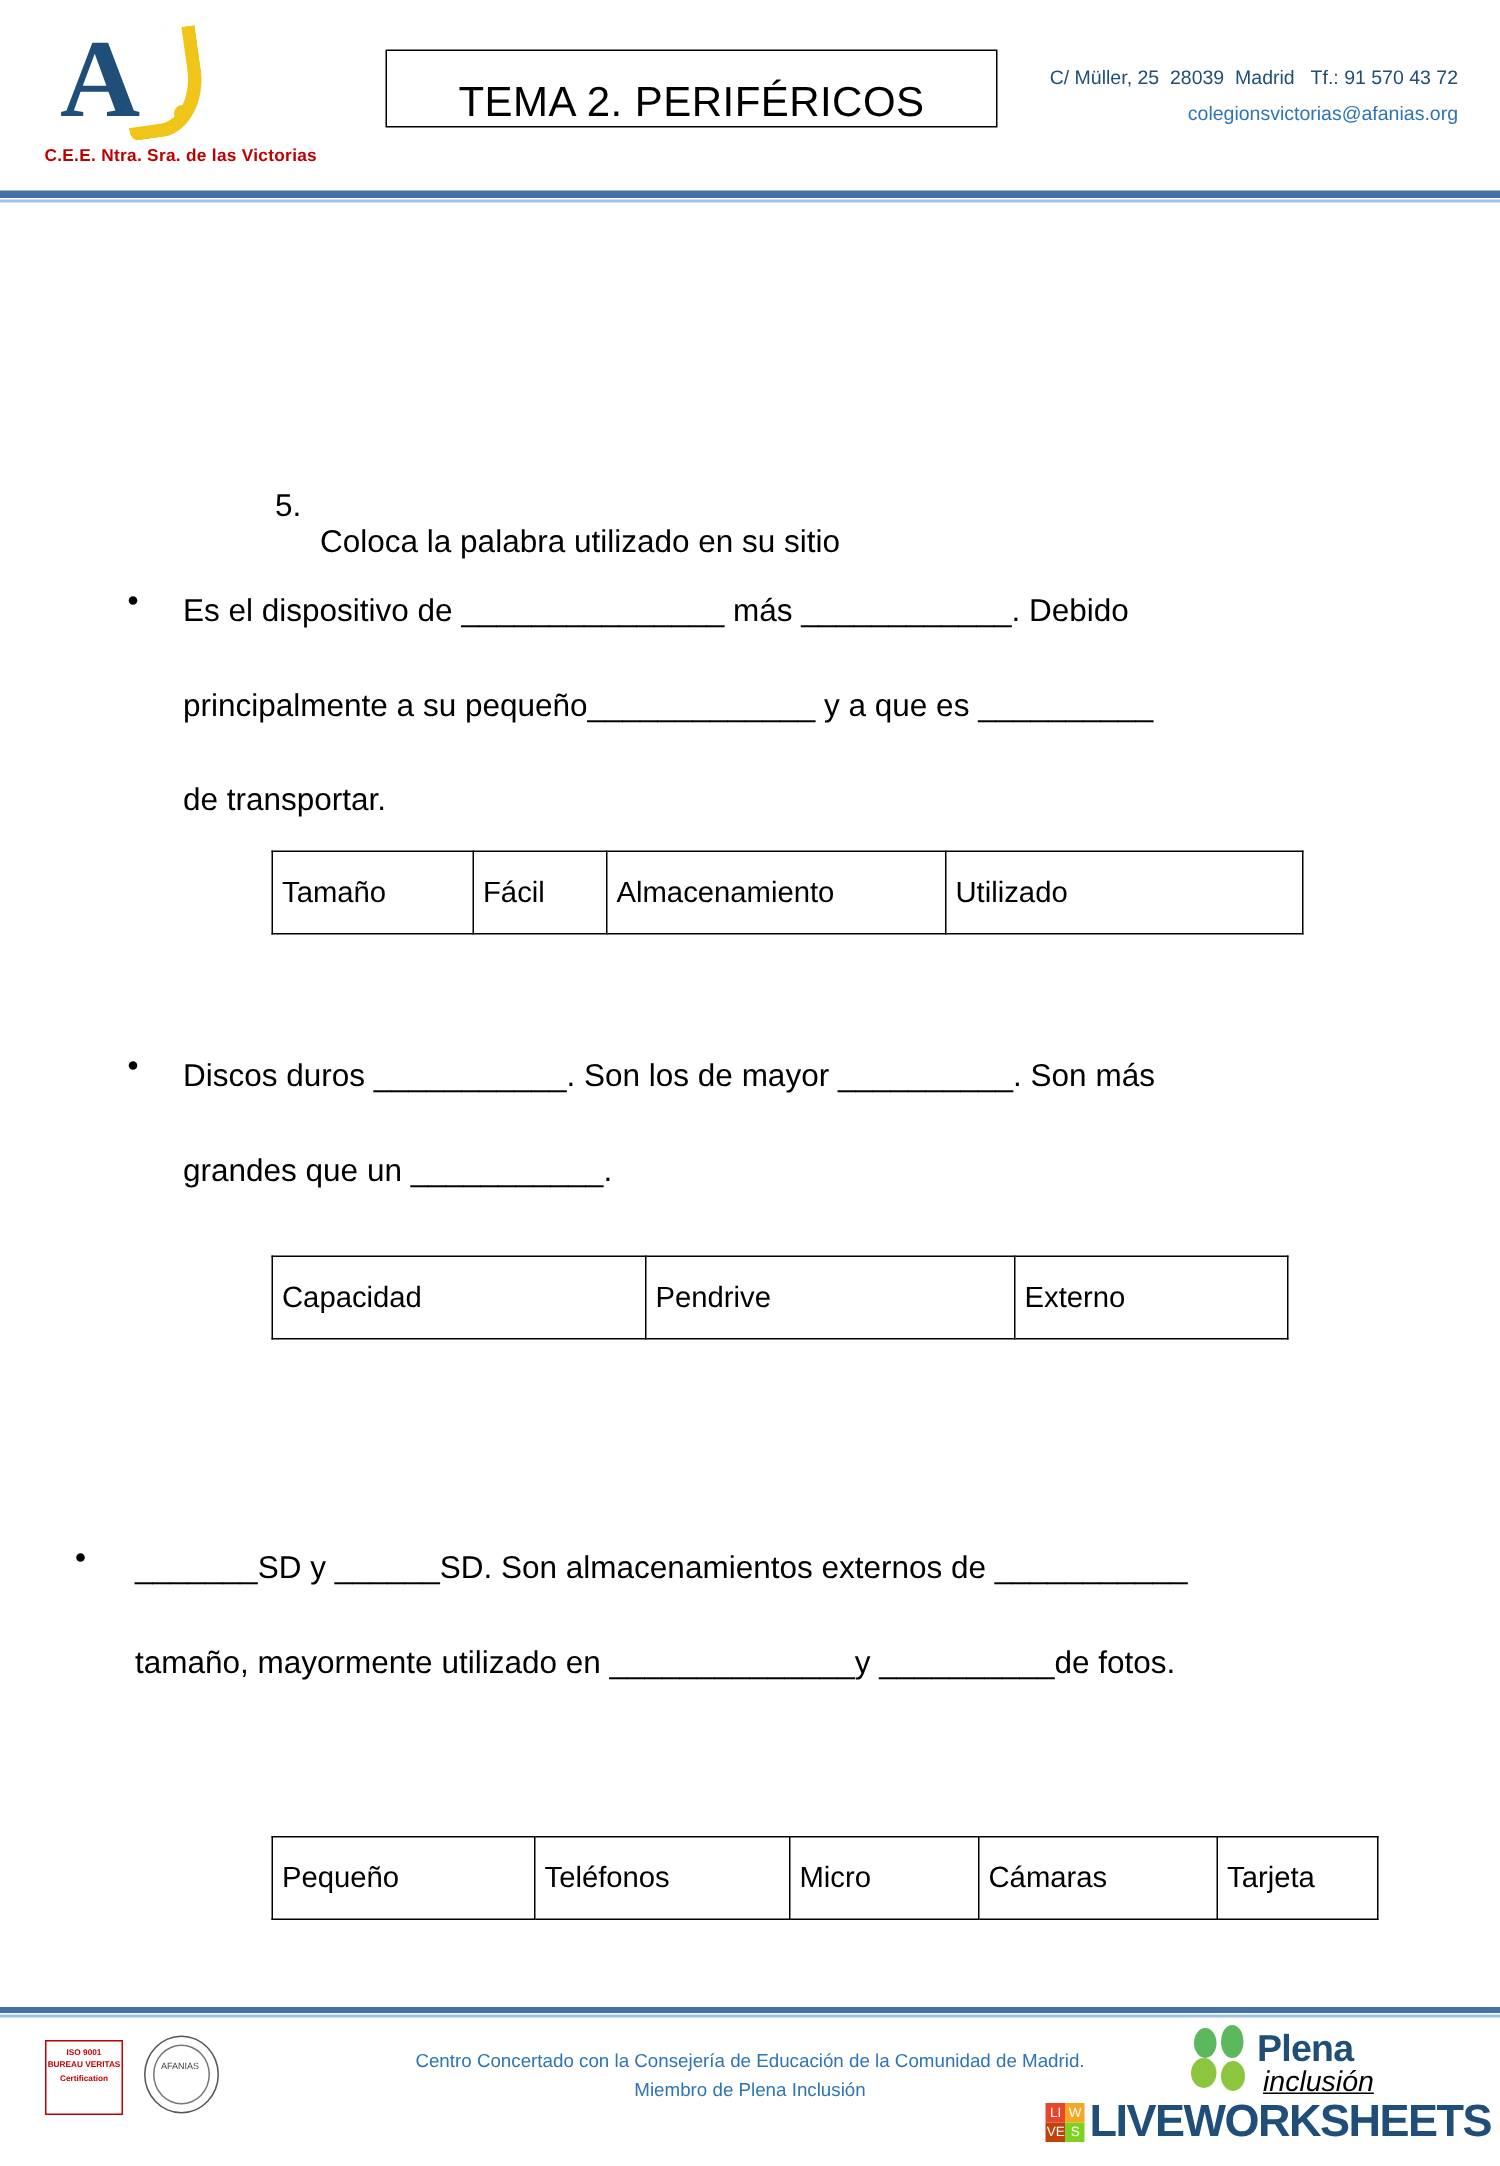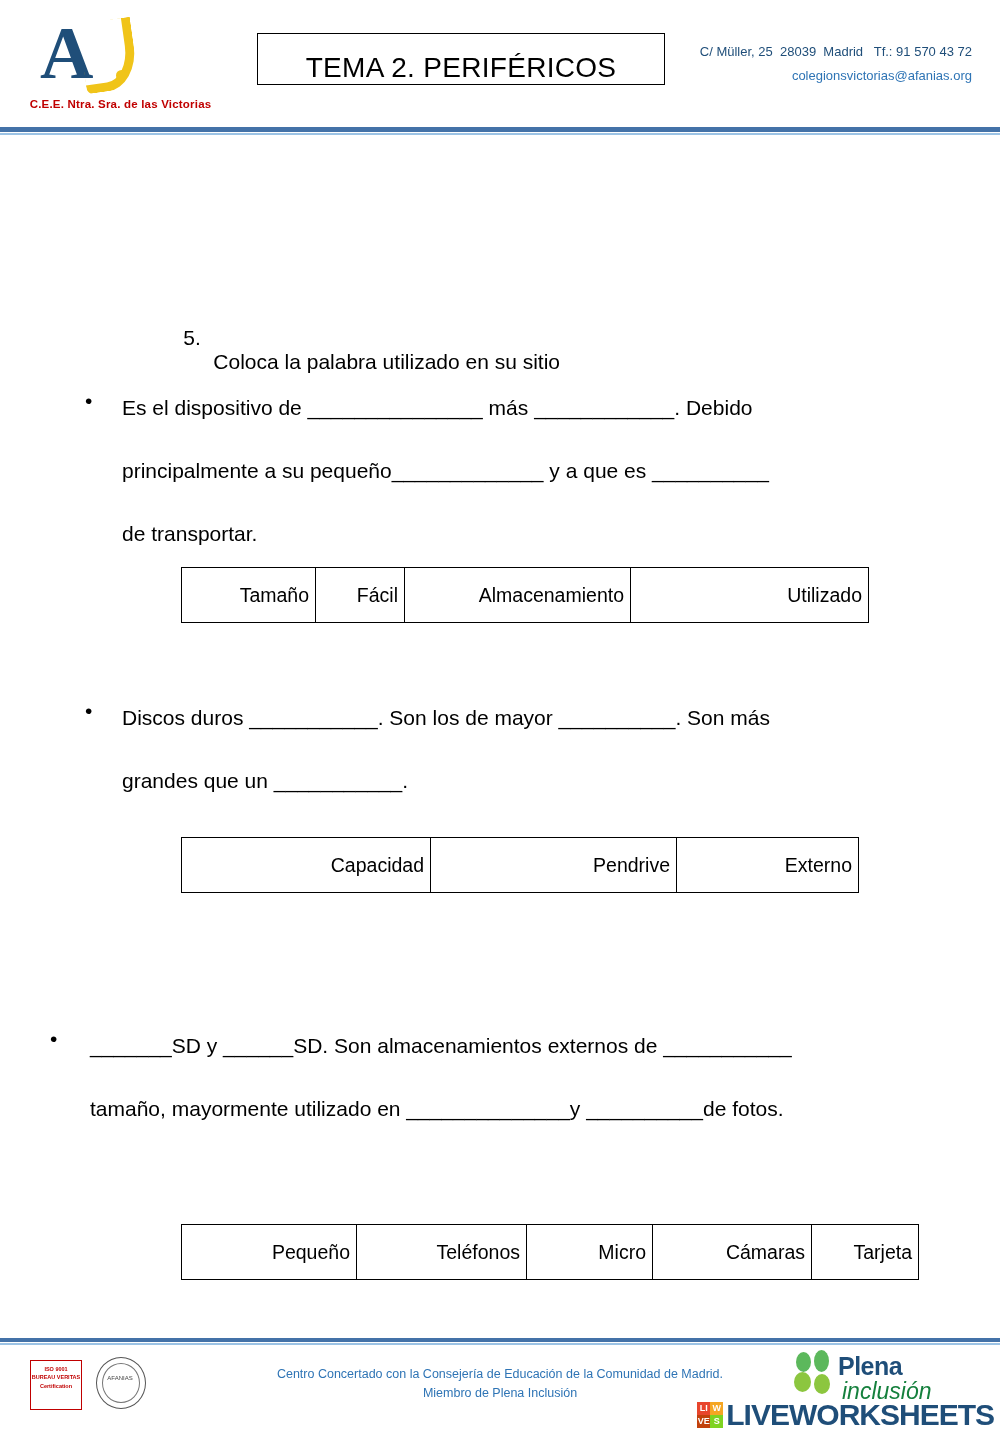--- a/index.html
+++ b/index.html
@@ -154,21 +154,21 @@
 
   
   .word-table {
     position: absolute;
     border-collapse: collapse;
     table-layout: fixed;
   }
   .word-table td {
     border: 1.5px solid #000000;
     height: 54px;
-    text-align: right;
+    text-align: left;
     vertical-align: middle;
     font-size: 19.5px;
     font-family: "Liberation Sans", sans-serif;
     padding: 0 6px;
   }
 
   
   .footer-rule {
     position: absolute;
     left: 0;
@@ -268,23 +268,24 @@
     top: 2px;
     font-size: 25px;
     color: #1F4E79;
     font-weight: bold;
     letter-spacing: -0.5px;
   }
   .plena .ptext2 {
     position: absolute;
     left: 50px;
     top: 28px;
-    font-size: 23px;
-    color: #15803d;
+    font-size: 19px;
+    color: #000000;
     font-style: italic;
+    text-decoration: underline;
   }
 
   
   .lws {
     position: absolute;
     right: 6px;
     top: 1398px;
     height: 34px;
     display: flex;
     align-items: center;
@@ -296,21 +297,21 @@
     margin-right: 3px;
   }
   .lws .cube div {
     width: 13px;
     height: 13px;
     float: left;
     font-size: 9px;
     color: #ffffff;
     text-align: center;
     line-height: 13px;
-    font-weight: bold;
+    font-weight: normal;
   }
   .lws .c1 { background: #E8452C; }
   .lws .c2 { background: #F5A623; }
   .lws .c3 { background: #c2410c; }
   .lws .c4 { background: #7ED321; }
   .lws .lws-word {
     font-size: 30px;
     font-weight: bold;
     color: #1F4E79;
     letter-spacing: -1px;

